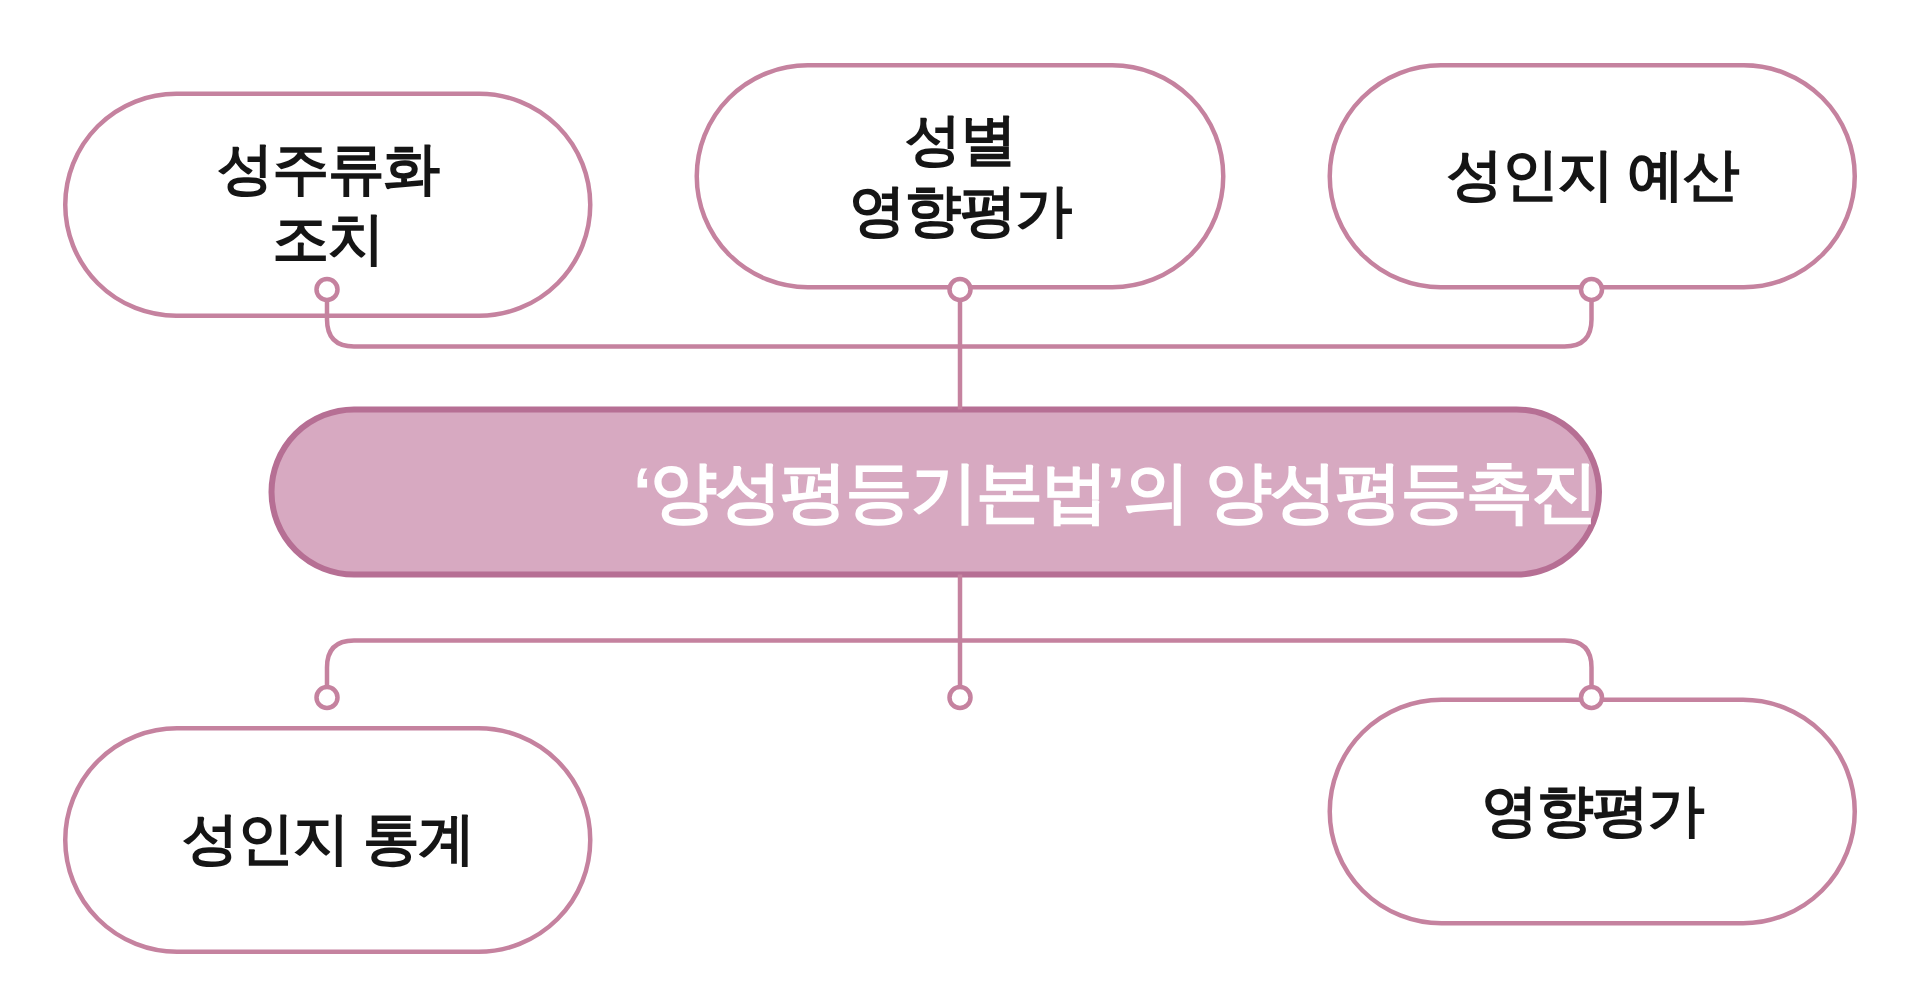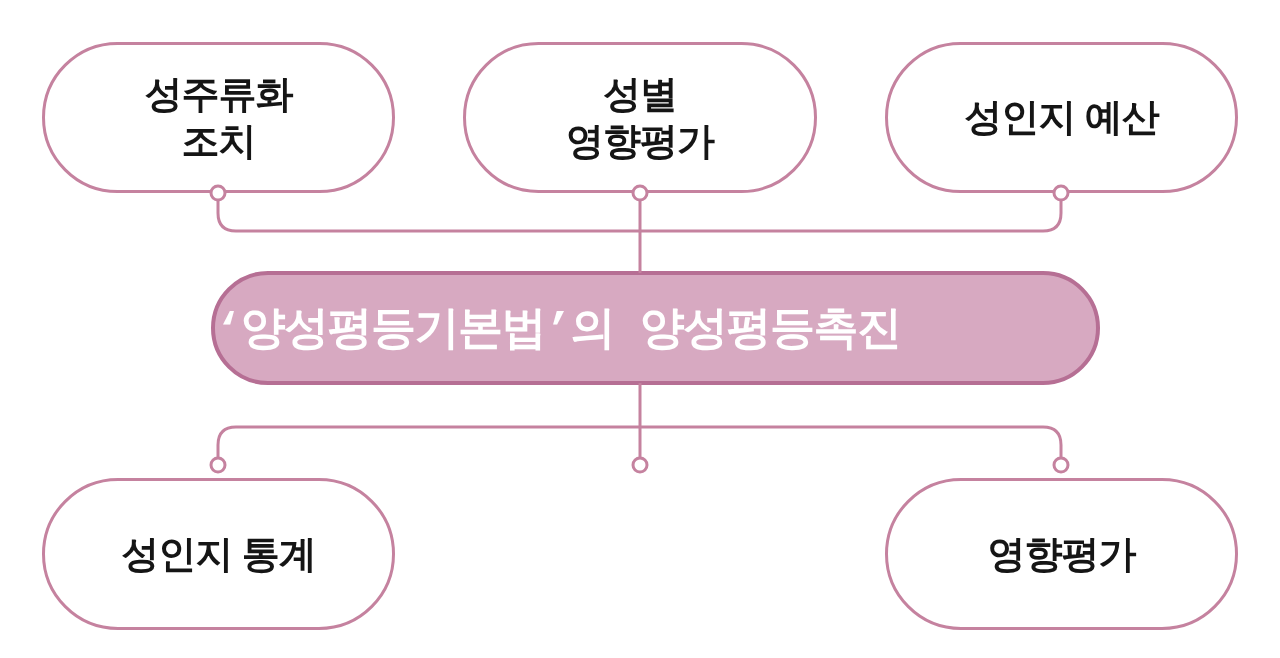--- a/index.html
+++ b/index.html
@@ -29,40 +29,39 @@
   .pill-label {
     color: #151515;
     font-size: 38px;
     font-weight: 700;
     line-height: 1.22;
     text-align: center;
     white-space: pre-line;
     letter-spacing: -1px;
   }
   .pill.top    { top: 42px;  height: 151px; }
-  .pill.bottom { top: 478px; height: 152px; }
-  .pill.col1 { left: 42px;  width: 353px; }
+  .pill.bottom { top: 465px; height: 152px; }
+  .pill.col1 { left: 42px;  width: 353px; margin-top: 19px; }
   .pill.col2 { left: 463px; width: 354px; font-family: Liberation Serif, serif; }
   .pill.col3 { left: 885px; width: 353px; }
 
   .center-box {
     position: absolute;
     box-sizing: border-box;
-    left: 211px;
+    left: 179px;
     top: 271px;
     width: 889px;
     height: 114px;
     background: #d7a9c1;
     border: 4px solid #b66f94;
     border-radius: 57px;
     display: flex;
     align-items: center;
-    justify-content: flex-start;
+    justify-content: flex-end;
     z-index: 2;
-    font-family: Liberation Mono, monospace;
   }
   .center-label {
     color: #ffffff;
     font-size: 45px;
     font-weight: 700;
     letter-spacing: -1.5px;
     text-align: center;
     white-space: nowrap;
   }
   .connector-layer {

